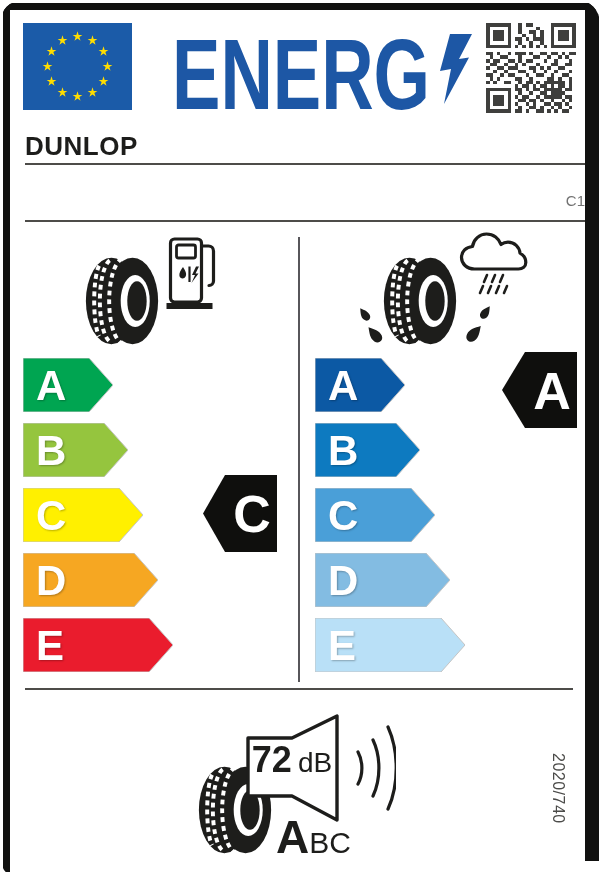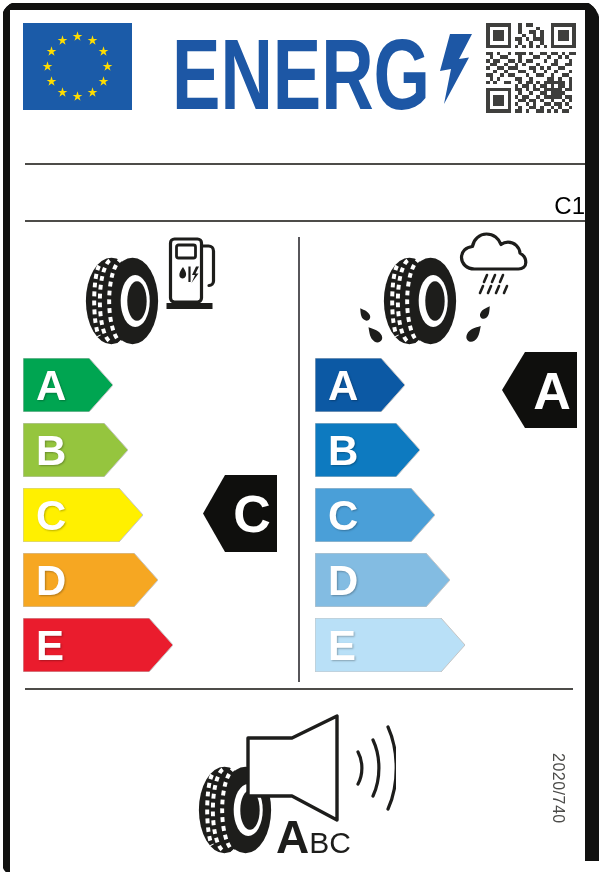--- a/index.html
+++ b/index.html
@@ -4,21 +4,21 @@
 <style>
   html,body{margin:0;padding:0;background:#ffffff;}
   body{font-family:"Liberation Sans",sans-serif;color:#1d1d1b;}
   #label{position:relative;width:600px;height:880px;background:#fff;overflow:hidden;border-radius:23px;}
   .abs{position:absolute;}
   .bar{background:#111110;}
   .rule{background:#4d4c49;height:2px;}
   .supplier{font-size:26px;font-weight:bold;letter-spacing:.5px;}
   .typeid{font-size:25px;color:#454442;}
   .designation{font-size:30px;}
-  .tclass{font-size:24px;color:#000000;}
+  .tclass{font-size:15px;color:#737373;}
   .scale-row{height:54px;}
   .scale-row svg{display:block;}
   .grade{position:absolute;left:13px;top:0;width:50px;height:54px;line-height:56px;
          font-size:42px;font-weight:bold;color:#fff;text-shadow:1px 1px 2px rgba(0,0,0,.28);}
   .ind-letter{position:absolute;top:0;text-align:center;font-weight:bold;color:#fff;font-size:52px;}
   .db-box{display:flex;align-items:baseline;justify-content:center;}
   .db-val{font-size:36px;font-weight:bold;}
   .db-unit{font-size:28px;margin-left:6px;}
   .abc{display:flex;align-items:baseline;}
   .abc-a{font-size:46px;font-weight:bold;}
@@ -85,20 +85,21 @@
       <path fill-rule="evenodd" d="M18 0h7v7h-7z M19 1h5v5h-5z M20 2h3v3h-3z"></path>
       <path fill-rule="evenodd" d="M0 18h7v7H0z M1 19h5v5H1z M2 20h3v3H2z"></path>
       <path d="M16 16h5v1h-5z M16 20h5v1h-5z M16 17h1v3h-1z M20 17h1v3h-1z M18 18h1v1h-1z"></path>
       <path d="M8 6h1v1H8z M10 6h1v1h-1z M12 6h1v1h-1z M14 6h1v1h-1z M16 6h1v1h-1z M6 8h1v1H6z M6 10h1v1H6z M6 12h1v1H6z M6 14h1v1H6z M6 16h1v1H6z"></path>
       <path d="M9 0h1v2H9z M11 0h2v1h-2z M14 1h1v1h-1z M9 2h1v1H9z M12 2h2v1h-2z M15 2h1v2h-1z M10 3h1v1h-1z M13 3h1v2h-1z M8 4h2v1H8z M11 4h1v1h-1z M14 4h2v1h-2z M9 5h1v1H9z M12 5h1v1h-1z M15 5h1v1h-1z"></path>
       <path d="M0 8h2v1H0z M3 8h1v1H3z M8 8h3v1H8z M12 8h1v1h-1z M15 8h2v1h-2z M18 8h2v1h-2z M21 8h1v1h-1z M23 8h2v1h-2z M1 9h1v1H1z M4 9h2v1H4z M9 9h1v2H9z M13 9h2v1h-2z M17 9h1v1h-1z M20 9h1v1h-1z M22 9h1v1h-1z M0 10h1v1H0z M2 10h2v1H2z M7 10h1v1H7z M11 10h2v1h-2z M16 10h1v1h-1z M19 10h1v1h-1z M23 10h1v1h-1z M1 11h2v1H1z M5 11h1v1H5z M8 11h1v1H8z M10 11h1v1h-1z M14 11h1v1h-1z M18 11h2v1h-2z M22 11h2v1h-2z M0 12h1v1H0z M3 12h2v1H3z M7 12h2v1H7z M12 12h2v1h-2z M15 12h1v1h-1z M17 12h1v1h-1z M20 12h2v1h-2z M2 13h1v1H2z M5 13h1v1H5z M9 13h2v1H9z M13 13h1v1h-1z M16 13h1v1h-1z M19 13h1v1h-1z M23 13h1v1h-1z M0 14h2v1H0z M4 14h1v1H4z M7 14h1v1H7z M11 14h1v1h-1z M14 14h2v1h-2z M18 14h1v1h-1z M21 14h2v1h-2z M1 15h1v1H1z M3 15h1v1H3z M8 15h2v1H8z M12 15h1v1h-1z M17 15h2v1h-2z M20 15h1v1h-1z M23 15h1v1h-1z M0 16h1v1H0z M2 16h1v1H2z M5 16h1v1H5z M9 16h1v1H9z M11 16h2v1h-2z M14 16h1v1h-1z M21 16h1v1h-1z M23 16h1v1h-1z"></path>
       <path d="M8 17h1v1H8z M10 17h2v1h-2z M13 17h1v1h-1z M15 17h1v1h-1z M18 17h1v1h-1z M20 17h2v1h-2z M23 17h1v1h-1z M8 18h2v1H8z M11 18h1v1h-1z M13 18h2v1h-2z M17 18h1v1h-1z M19 18h1v1h-1z M22 18h2v1h-2z M9 19h1v1H9z M12 19h1v1h-1z M15 19h1v1h-1z M18 19h2v1h-2z M21 19h1v1h-1z M8 20h1v1H8z M10 20h2v1h-2z M14 20h1v1h-1z M16 20h1v1h-1z M19 20h1v1h-1z M22 20h2v1h-2z M9 21h2v1H9z M12 21h2v1h-2z M15 21h1v1h-1z M18 21h1v1h-1z M21 21h1v1h-1z M23 21h1v1h-1z M8 22h1v1H8z M11 22h1v1h-1z M13 22h1v1h-1z M16 22h2v1h-2z M19 22h2v1h-2z M22 22h1v1h-1z M9 23h1v1H9z M12 23h2v1h-2z M15 23h1v1h-1z M18 23h1v1h-1z M20 23h1v1h-1z M23 23h1v1h-1z M8 24h2v1H8z M11 24h1v1h-1z M14 24h2v1h-2z M17 24h1v1h-1z M19 24h1v1h-1z M21 24h2v1h-2z"></path>
     </g>
   </svg>
 
+  <div class="abs supplier" style="left:25px;top:131px">DUNLOP</div>
   <div class="abs rule" style="left:25px;top:163px;width:560px"></div>
 
   <div class="abs tclass" style="right:15px;top:192px">C1</div>
   <div class="abs rule" style="left:25px;top:220px;width:560px"></div>
 
   <div class="abs" style="left:298px;top:237px;width:2px;height:445px;background:#57565a"></div>
 
   <svg class="abs" style="left:85px;top:255px" width="74" height="92">
       <use href="#tire"></use>
     </svg>
@@ -218,20 +219,24 @@
       <use href="#tire"></use>
     </svg>
   <svg class="abs" style="left:244px;top:710px" width="152" height="116" viewBox="0 0 152 116">
     <polygon points="4,28 48,28 93,6 93,110 48,86 4,86" fill="#fff" stroke="#1d1d1b" stroke-width="3.4" stroke-linejoin="round"></polygon>
     <g fill="none" stroke="#1d1d1b" stroke-width="3.2" stroke-linecap="round">
       <path d="M114 42 A 20 27 0 0 1 114 74"></path>
       <path d="M129 30 A 30 47 0 0 1 129 86"></path>
       <path d="M144 17 A 38 66 0 0 1 144 99"></path>
     </g>
   </svg>
+  <div class="abs db-box" style="left:250px;top:739px;width:84px;height:54px">
+    <span class="db-val">72</span>
+    <span class="db-unit">dB</span>
+  </div>
   <div class="abs abc" style="left:276px;top:810px">
     <span class="abc-a">A</span>
     <span class="abc-bc">BC</span>
   </div>
 
   <div class="abs reg" style="left:549px;top:753px;height:95px">2020/740</div>
 
 </div>
 
 </body></html>

